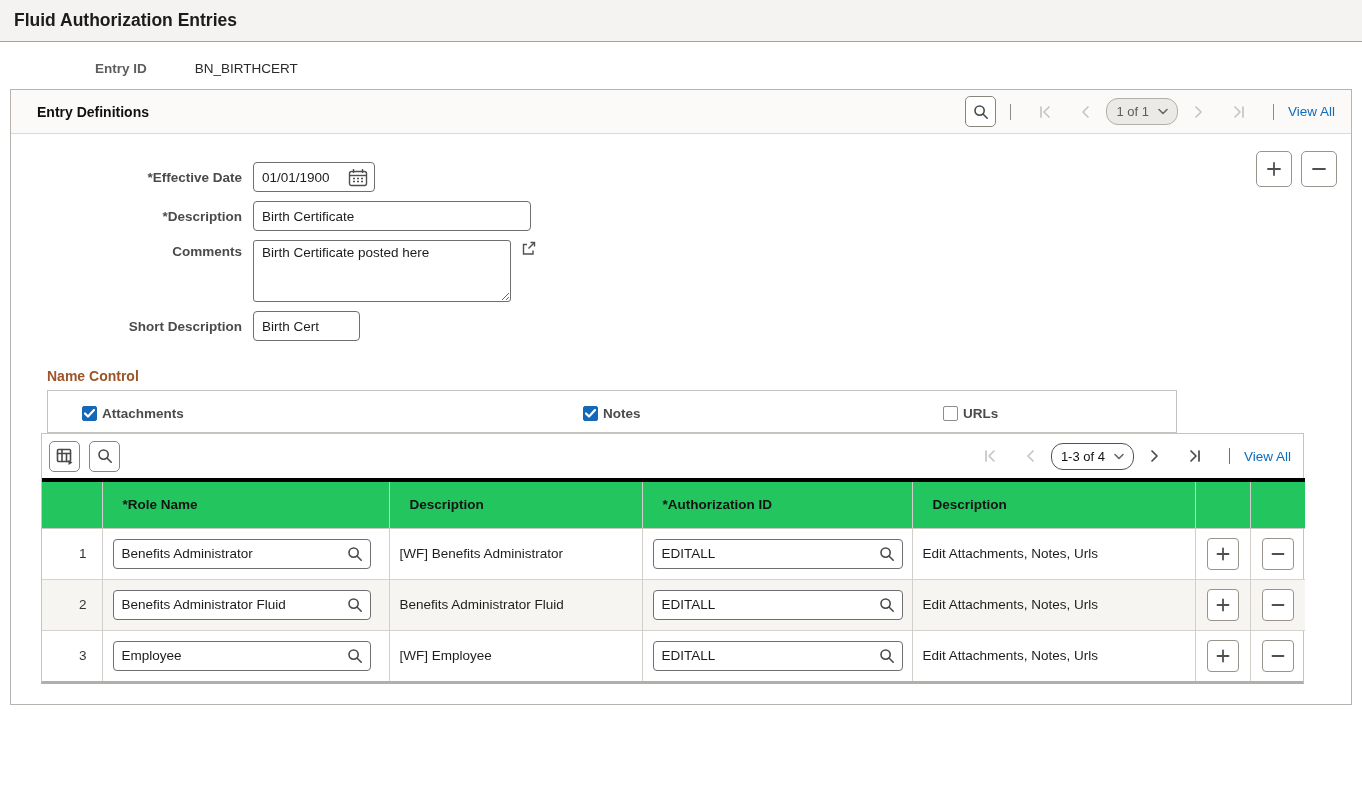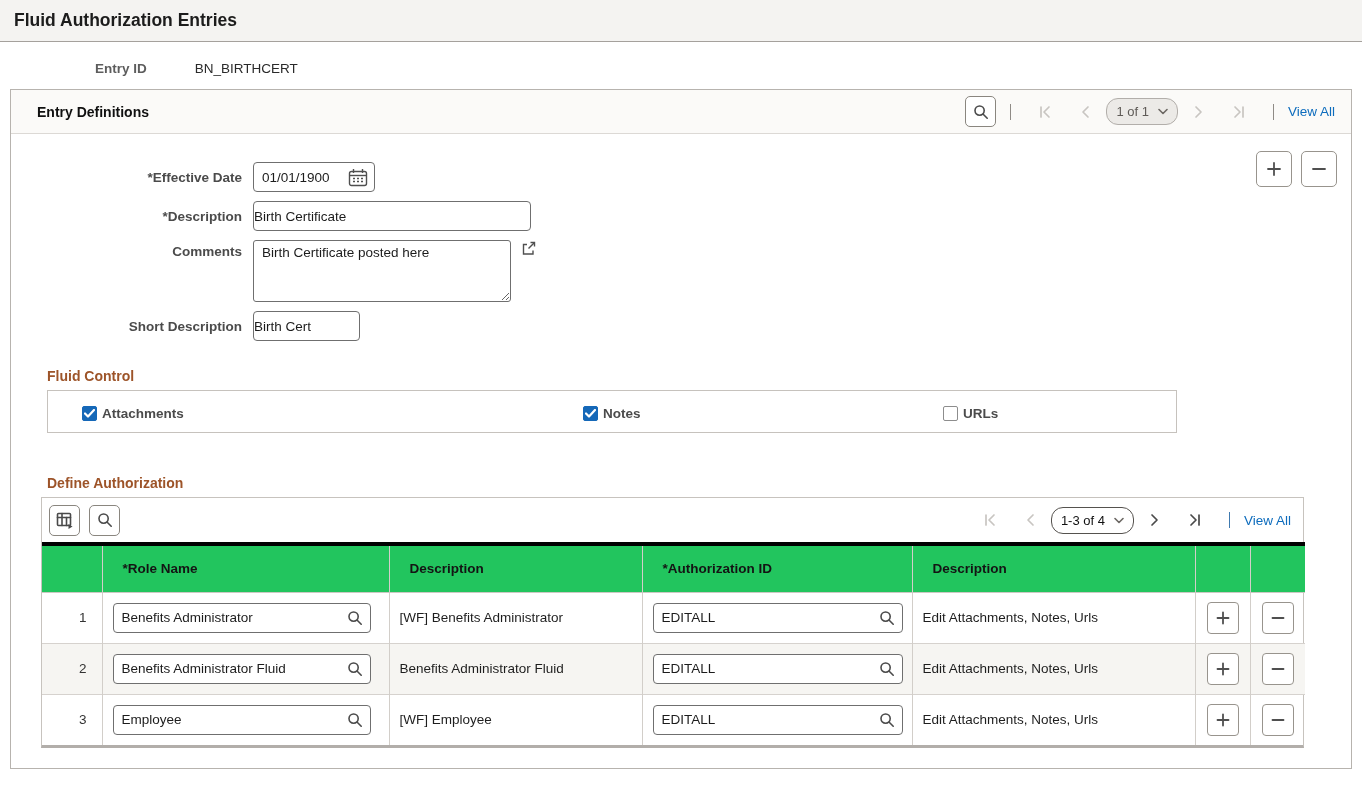--- a/index.html
+++ b/index.html
@@ -44,21 +44,21 @@
   .addremove { position:absolute; top:17px; right:14px; display:flex; gap:9px; }
   .icon-btn-lg { width:36px; height:36px; background:#fff; border:1px solid #98948d; border-radius:5px;
     display:flex; align-items:center; justify-content:center; cursor:pointer; }
   .icon-btn-lg svg, .icon-btn-row svg { stroke:#4f4f4f; fill:none; stroke-width:1.8; stroke-linecap:round; }
 
   
   .form-row { display:flex; align-items:center; margin-bottom:9px; }
   .form-row.top { align-items:flex-start; }
   .form-label { width:242px; text-align:right; padding-right:11px; font-weight:bold; color:#4b4b4b; flex:none; }
   .form-row.top .form-label { padding-top:4px; }
-  .text-input { height:30px; border:1px solid #6f6f6f; border-radius:4px; padding:0 0;
+  .text-input { height:30px; border:1px solid #6f6f6f; border-radius:4px; padding:0 8px;
     font-family:inherit; font-size:13.5px; color:#1c1c1c; background:#fff; }
   .date-box { width:122px; height:30px; border:1px solid #6f6f6f; border-radius:4px; background:#fff;
     display:flex; align-items:center; justify-content:space-between; padding:0 6px 0 8px; }
   .date-box input { border:none; outline:none; width:72px; font-family:inherit; font-size:13.5px; color:#1c1c1c; }
   .date-box svg { stroke:#4f4f4f; fill:none; stroke-width:1.4; }
   .comments-area { width:258px; height:62px; border:1px solid #6f6f6f; border-radius:3px; padding:4px 8px;
     font-family:inherit; font-size:13.5px; color:#1c1c1c; resize:both; }
   .expand-btn { background:none; border:none; margin:0 0 0 9px; padding:0; cursor:pointer; }
   .expand-btn svg { stroke:#4f4f4f; fill:none; stroke-width:1.4; stroke-linejoin:miter; }
 
@@ -230,21 +230,21 @@
             </svg>
         </span>
       </button>
     </div>
 
     <div class="form-row">
       <span class="form-label">Short Description</span>
       <input class="text-input" style="width: 107px;" value="Birth Cert">
     </div>
 
-    <h2 class="section-heading first">Fluid Control</h2>
+    <h2 class="section-heading first">Name Control</h2>
     <div class="entrycontrol-box">
       <div class="check-item" style="left:34px">
         <span class="checkbox checked">
           <svg width="11" height="9" viewBox="0 0 11 9">
               <path d="M1 4.5 L4 7.5 L10 1"></path>
             </svg>
         </span>
         <span class="check-label">Attachments</span>
       </div>
       <div class="check-item" style="left:535px">
@@ -256,21 +256,20 @@
         <span class="check-label">Notes</span>
       </div>
       <div class="check-item" style="left:895px">
         <span class="checkbox">
           
         </span>
         <span class="check-label">URLs</span>
       </div>
     </div>
 
-    <h2 class="section-heading second">Define Authorization</h2>
 
     <div class="grid-container">
       <div class="grid-toolbar">
         <div class="left">
           <button class="icon-btn-sm">
             <span style="display:flex">
               <svg width="18" height="17" viewBox="0 0 18 17">
                   <rect x="1.5" y="1.5" width="13" height="12" rx="1"></rect>
                   <line x1="1.5" y1="5.5" x2="14.5" y2="5.5"></line>
                   <line x1="6" y1="1.5" x2="6" y2="13.5"></line>

